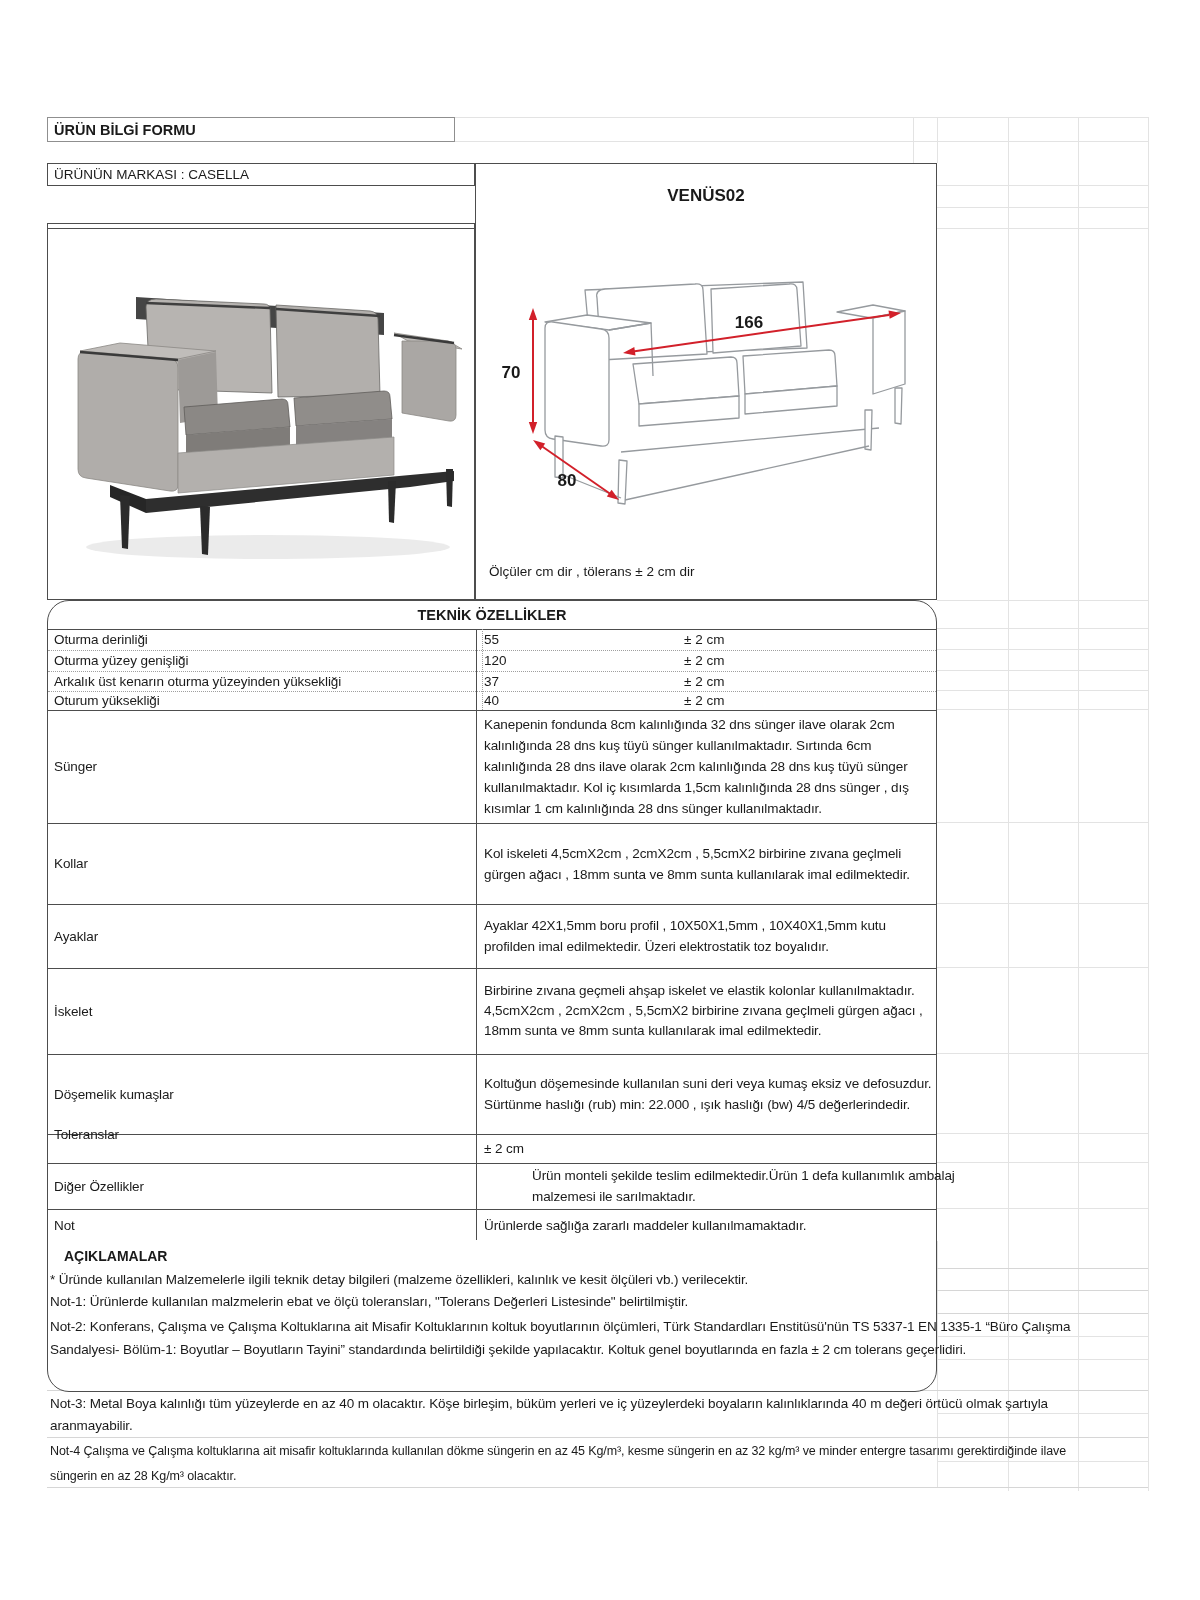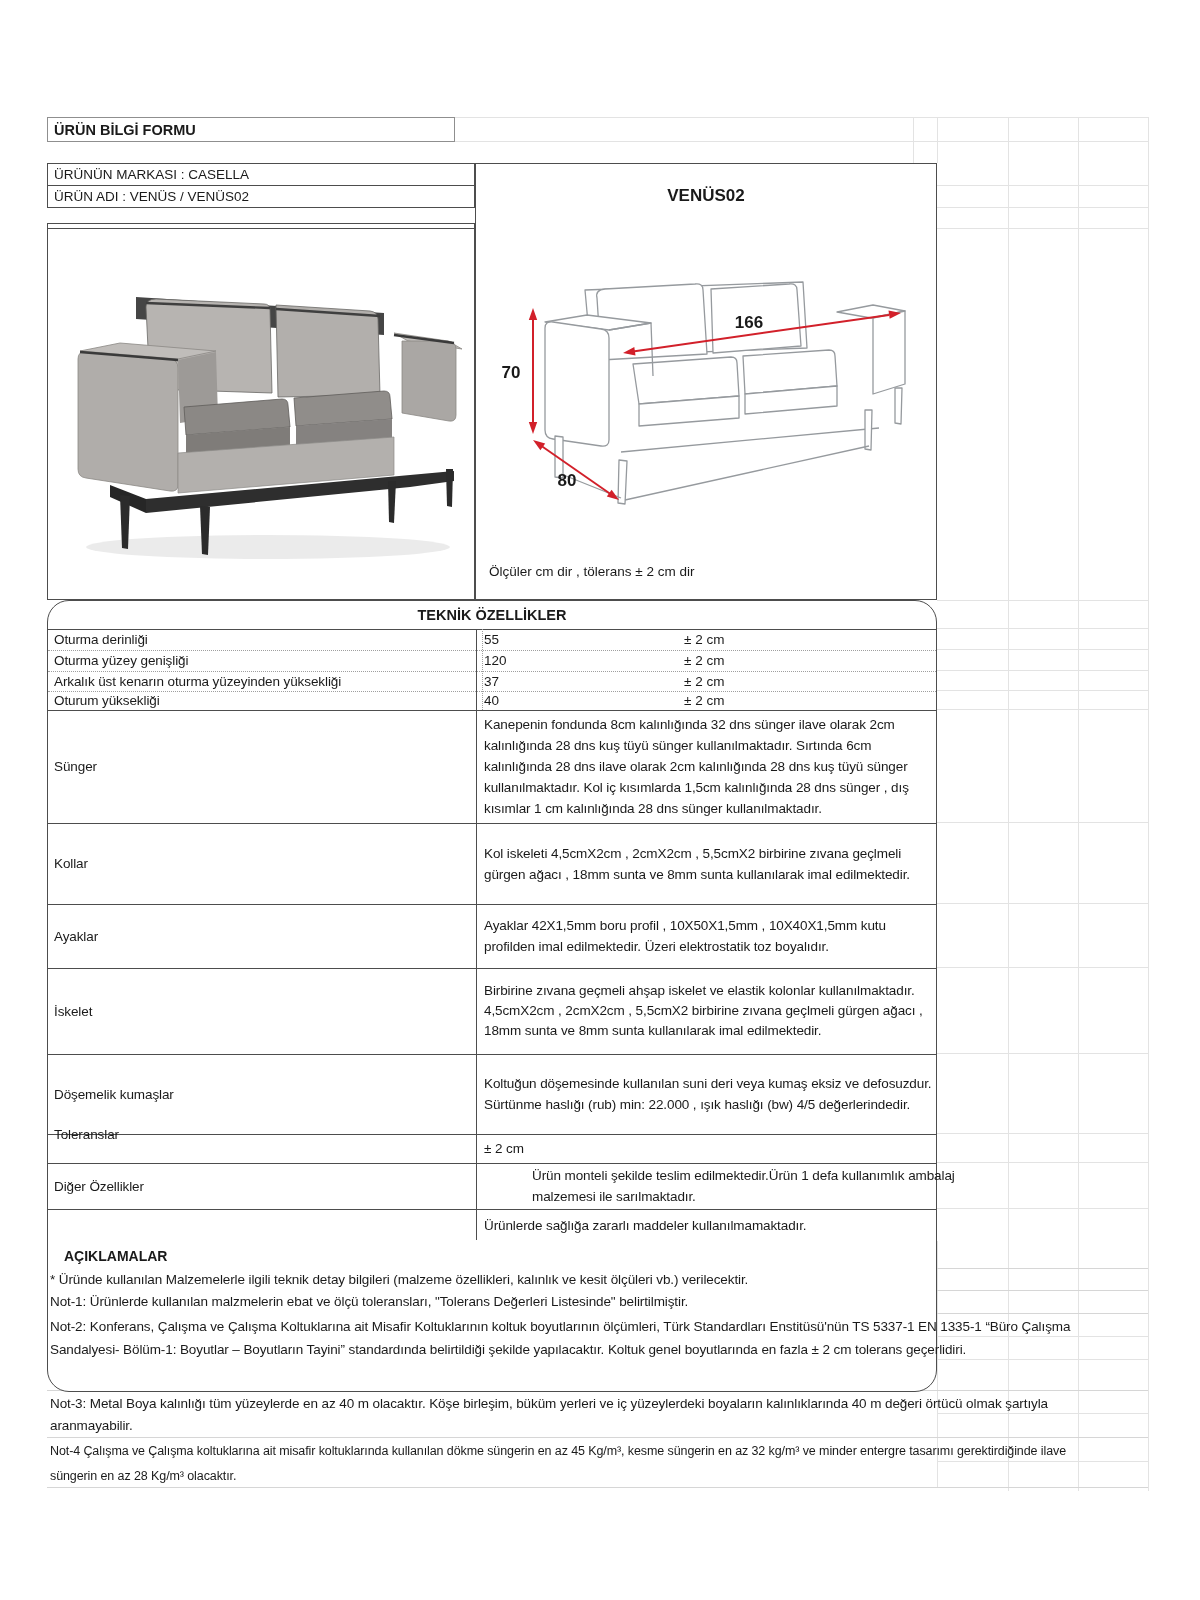--- a/index.html
+++ b/index.html
@@ -78,21 +78,20 @@
   <div class="glh" style="left:47px;top:1290px;width:1101px;background:#d6d6d6;"></div>
   <div class="glh" style="left:47px;top:1313px;width:1101px;background:#d6d6d6;"></div>
   <div class="glh" style="left:47px;top:1390px;width:1101px;background:#d6d6d6;"></div>
   <div class="glh" style="left:47px;top:1437px;width:1101px;background:#d6d6d6;"></div>
   <div class="glh" style="left:47px;top:1487px;width:1101px;background:#d6d6d6;"></div>
 
   <div class="box cellTxt" style="left:47px;top:163px;width:428px;height:23px;">ÜRÜNÜN MARKASI : CASELLA</div>
 
   <div class="box cellTxt bold titleBox" style="left:47px;top:117px;width:408px;height:25px;">ÜRÜN BİLGİ FORMU</div>
 
-  <div class="box cellTxt" style="left:47px;top:185px;width:428px;height:23px;">ÜRÜN ADI : VENÜS / VENÜS02</div>
 
   <div class="box cellTxt center" style="left:47px;top:207px;width:428px;height:22px;">ÜRÜNE AİT RESİM</div>
 
   <div class="box" style="left:47px;top:228px;width:428px;height:372px;">
     <svg viewBox="0 0 424 340" style="left:2px;top:18px;width:424px;height:340px;">
       <ellipse cx="218" cy="300" rx="182" ry="12" fill="rgba(0,0,0,0.08)"></ellipse>
 
       <polygon points="86,50 334,66 334,88 86,72" fill="#454545"></polygon>
 
       <path d="M96,60 Q96,52 106,52 L214,57 Q220,57 220,63 L222,146 L100,142 Z" fill="#b7b4b1" stroke="#6a6866" stroke-width="0.8"></path>
@@ -228,20 +227,21 @@
     <div class="sep" style="top:533px;"></div>
 
     <div class="rowLabel" style="top:519px;height:29px;">Toleranslar</div>
     <div class="rowText" style="top:533px;height:29px;">± 2 cm</div>
     <div class="sep" style="top:562px;"></div>
 
     <div class="rowLabel" style="top:562px;height:46px;">Diğer Özellikler</div>
     <div class="rowText" style="top:562px;height:46px;margin-left:48px;">Ürün monteli şekilde teslim edilmektedir.Ürün 1 defa kullanımlık ambalaj malzemesi ile sarılmaktadır.</div>
     <div class="sep" style="top:608px;"></div>
 
+    <div class="rowLabel" style="top:608px;height:33px;">Not</div>
     <div class="rowText" style="top:608px;height:33px;">Ürünlerde sağlığa zararlı maddeler kullanılmamaktadır.</div>
   </div>
 
   <div class="noteHead" style="top:1248px;">AÇIKLAMALAR</div>
   <div class="note" style="top:1269px;height:21px;line-height:21px;">* Üründe kullanılan Malzemelerle ilgili teknik detay bilgileri (malzeme özellikleri, kalınlık ve kesit ölçüleri vb.)  verilecektir.</div>
   <div class="note" style="top:1291px;height:22px;line-height:22px;">Not-1: Ürünlerde kullanılan malzmelerin ebat ve ölçü toleransları, "Tolerans Değerleri Listesinde" belirtilmiştir.</div>
   <div class="note" style="top:1315px;height:75px;">Not-2: Konferans, Çalışma ve Çalışma Koltuklarına ait  Misafir Koltuklarının koltuk boyutlarının ölçümleri, Türk Standardları Enstitüsü'nün TS 5337-1 EN 1335-1 “Büro Çalışma Sandalyesi- Bölüm-1: Boyutlar – Boyutların Tayini” standardında belirtildiği şekilde yapılacaktır. Koltuk genel boyutlarında en fazla ± 2 cm tolerans geçerlidiri.</div>
   <div class="note" style="top:1393px;height:44px;line-height:22px;">Not-3: Metal Boya kalınlığı tüm yüzeylerde en az 40 m  olacaktır. Köşe birleşim, büküm yerleri ve iç yüzeylerdeki boyaların kalınlıklarında 40 m değeri örtücü olmak şartıyla aranmayabilir.</div>
   <div class="note noteSmall" style="top:1439px;height:50px;">Not-4 Çalışma ve Çalışma koltuklarına ait misafir koltuklarında kullanılan dökme süngerin en az 45 Kg/m³, kesme süngerin en az 32 kg/m³ ve minder entergre tasarımı gerektirdiğinde ilave süngerin en az 28 Kg/m³ olacaktır.</div>
 

